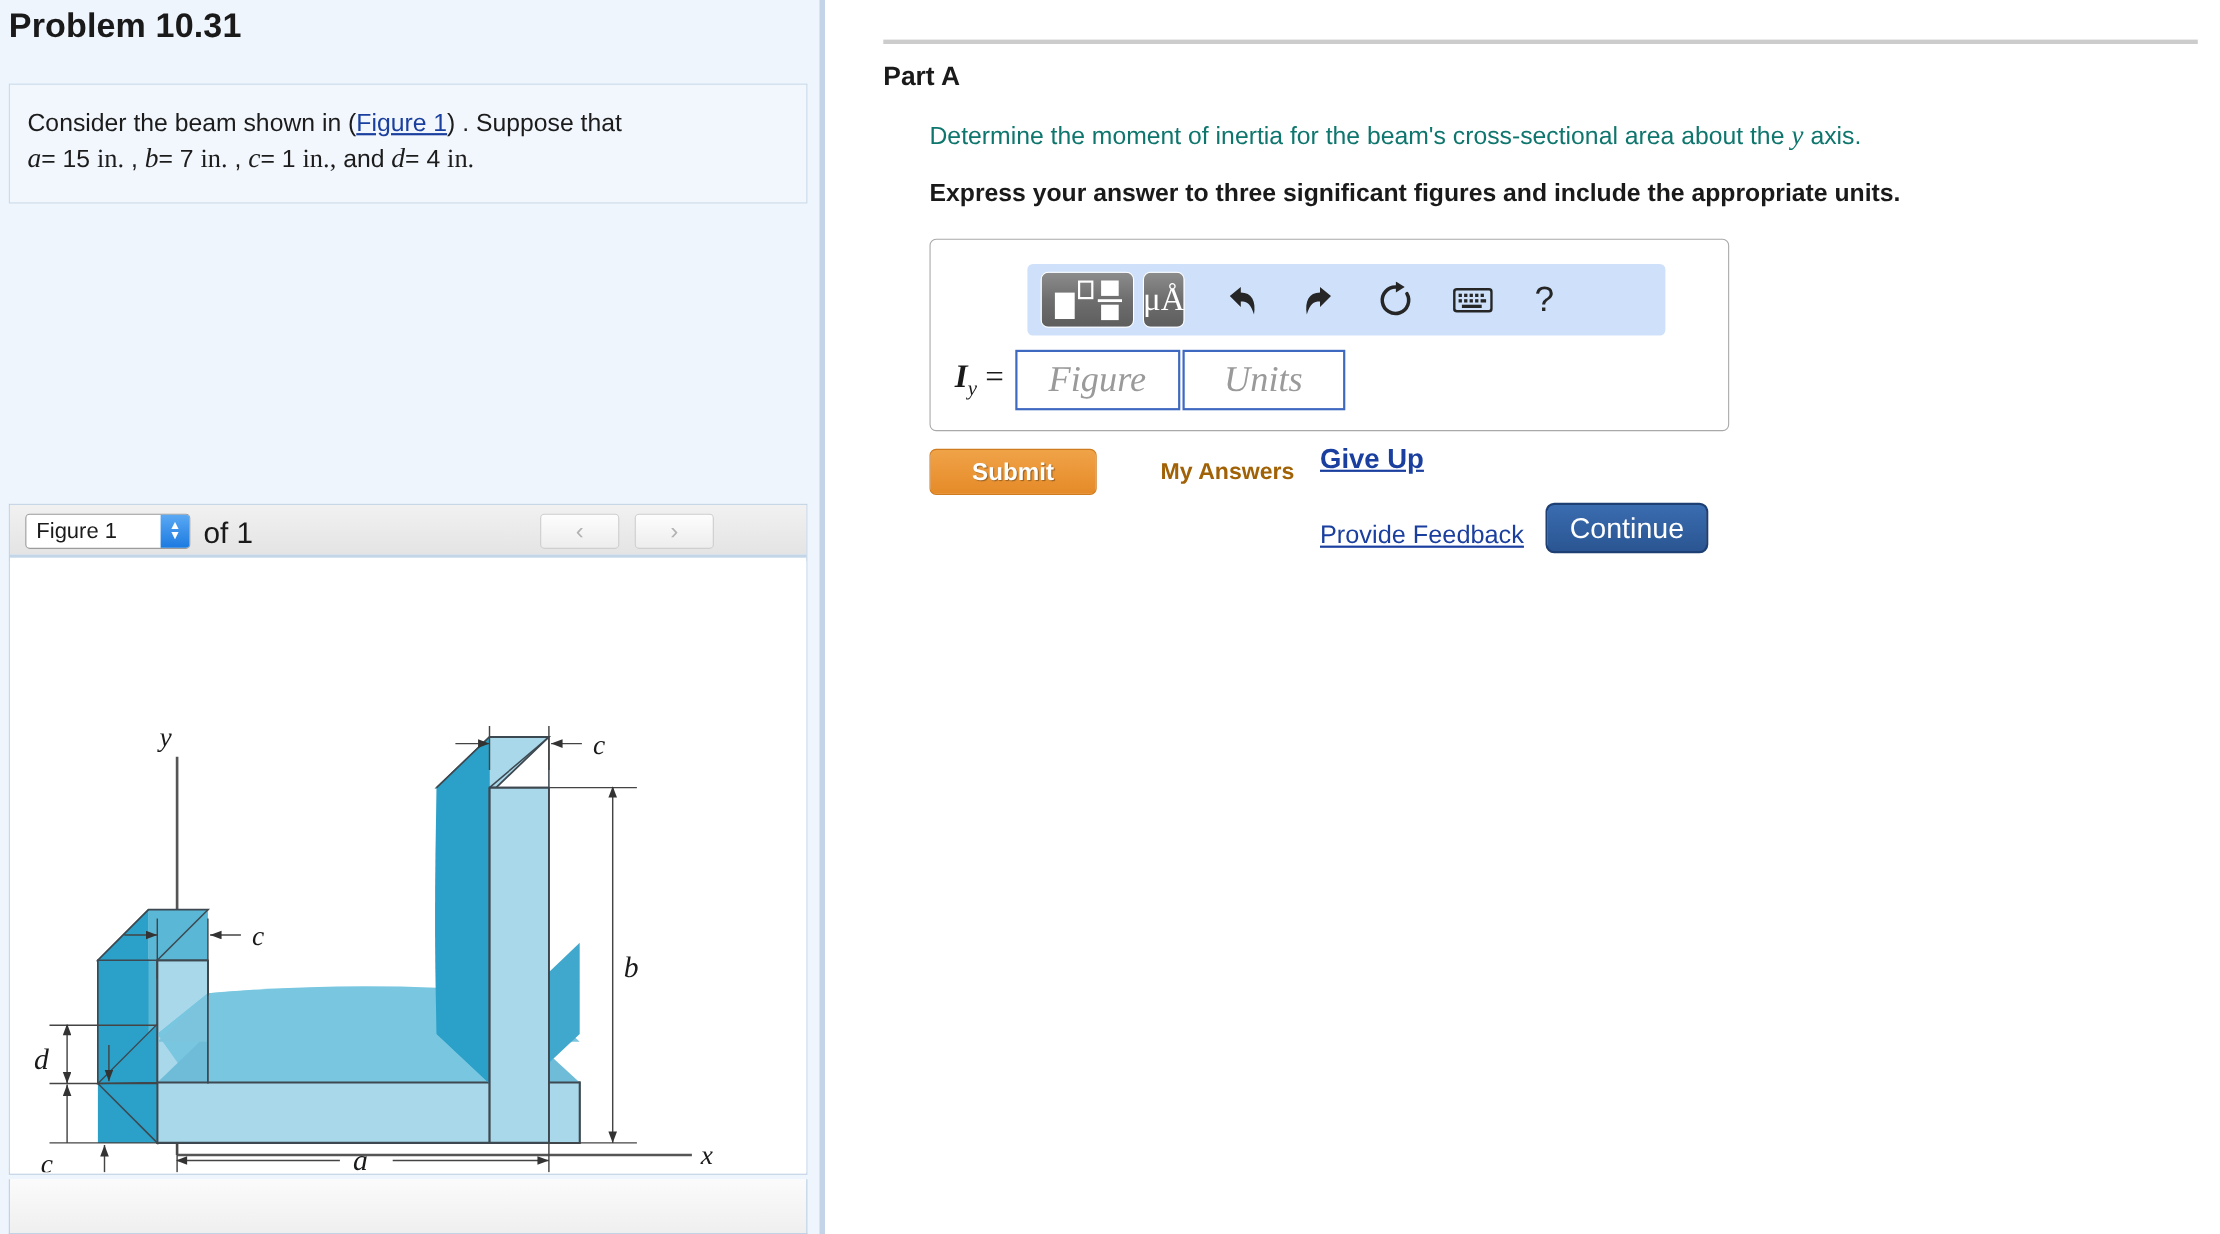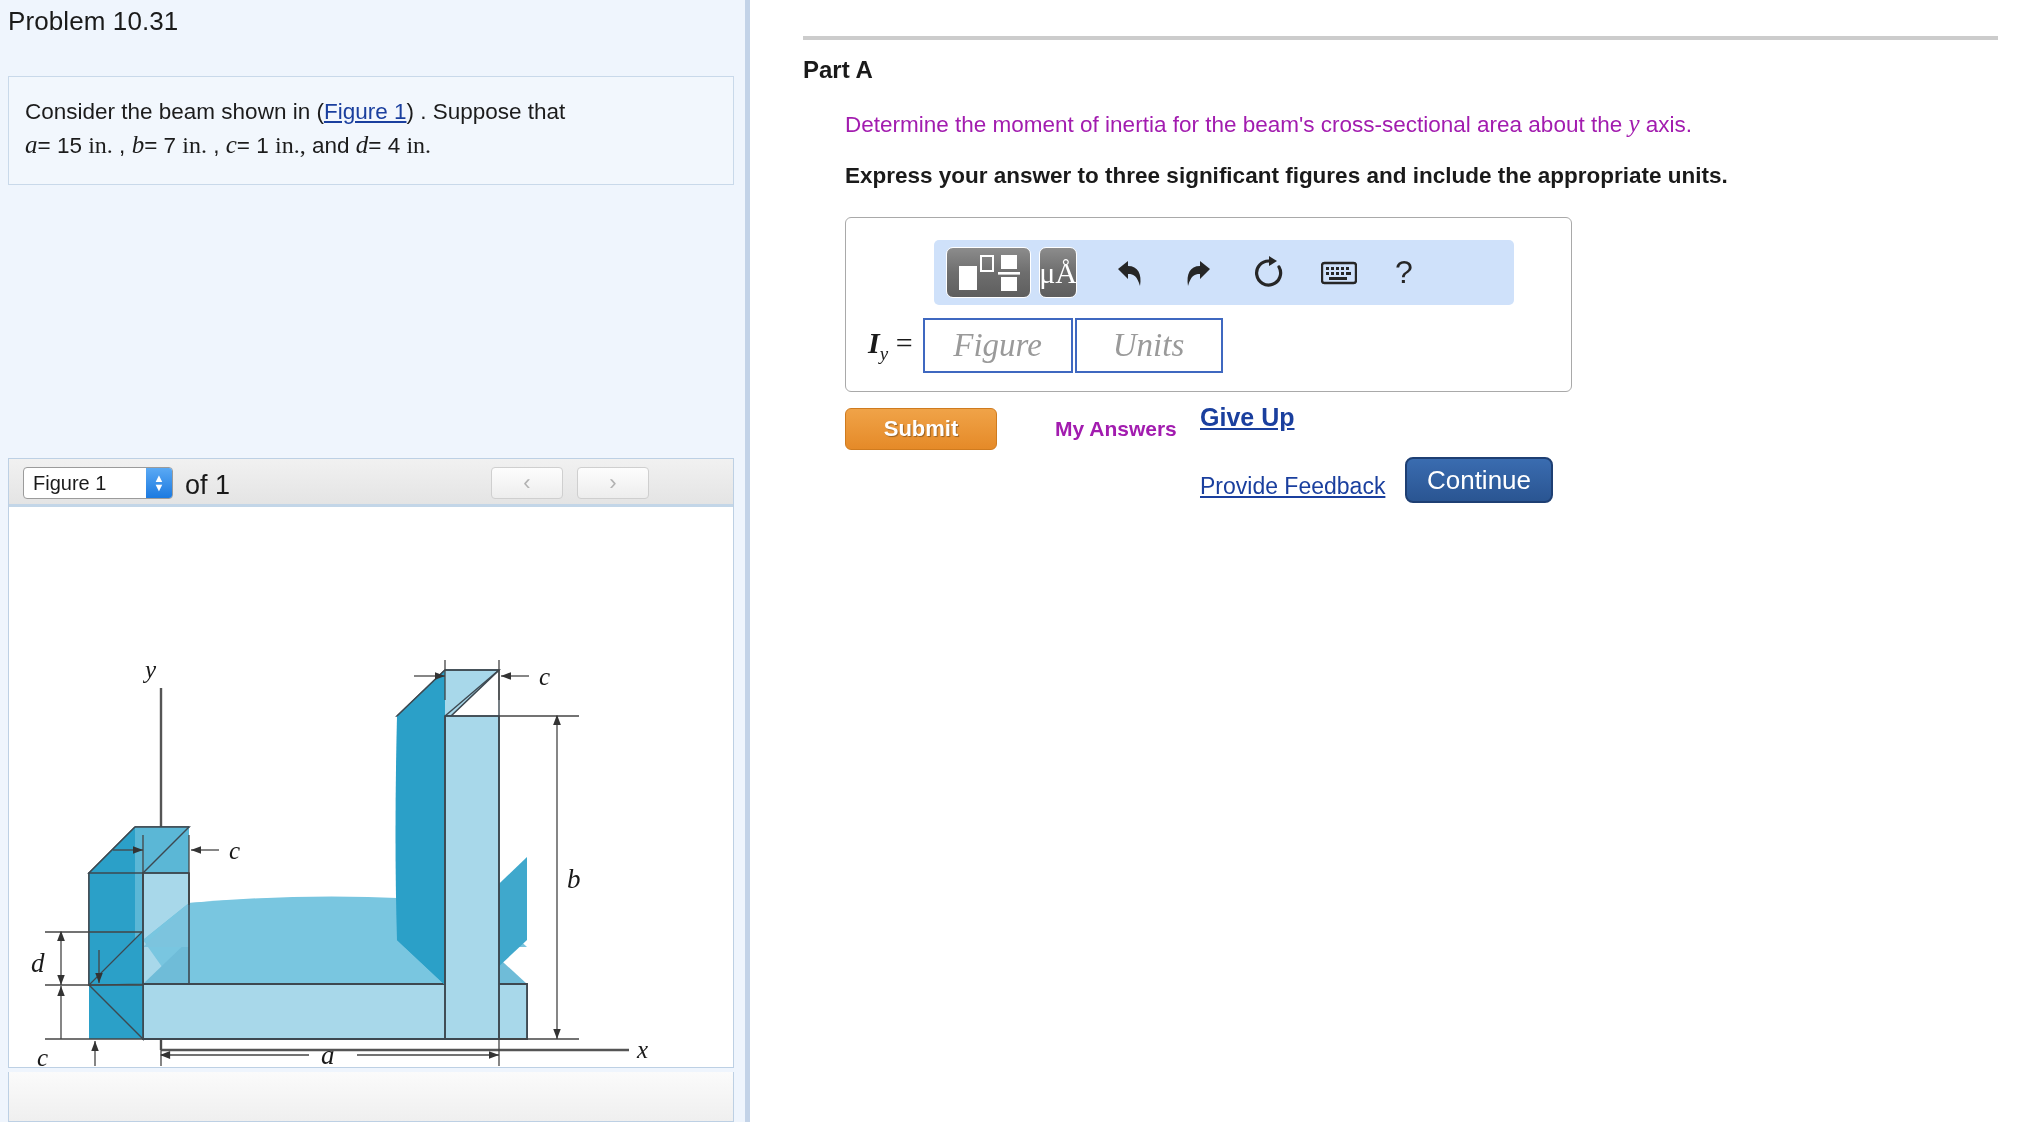--- a/index.html
+++ b/index.html
@@ -20,23 +20,24 @@
   #left-panel {
     position: absolute;
     left: 0; top: 0;
     width: 750px; height: 1122px;
     background: #eff5fd;
     border-right: 5px solid #c3d3e8;
   }
   #problem-title {
     position: absolute;
     left: 8px; top: 6px;
-    font-size: 26px;
+    font-size: 31px;
     color: #1a1a1a;
     letter-spacing: 0.1px;
+    font-weight: bold;
   }
   #problem-statement-box {
     position: absolute;
     left: 8px; top: 76px;
     width: 726px;
     padding: 18px 26px 22px 16px;
     background: #f2f7fd;
     border: 1px solid #c9d9ea;
   }
   .stmt-line {
@@ -162,21 +163,21 @@
     position: absolute;
     left: 48px; top: 56px;
     font-size: 24px;
     font-weight: bold;
     color: #1a1a1a;
   }
   #question-text {
     position: absolute;
     left: 90px; top: 110px;
     font-size: 22.5px;
-    color: #a21caf;
+    color: #0f766e;
     white-space: nowrap;
   }
   #express-text {
     position: absolute;
     left: 90px; top: 163px;
     font-size: 22.5px;
     font-weight: bold;
     color: #1a1a1a;
     white-space: nowrap;
   }
@@ -277,21 +278,21 @@
     display: flex;
     align-items: center;
     justify-content: center;
     text-shadow: 1px 1px 1px rgba(0,0,0,0.35);
   }
   #my-answers {
     position: absolute;
     left: 300px; top: 417px;
     font-size: 21px;
     font-weight: bold;
-    color: #a21caf;
+    color: #a16207;
   }
   #give-up {
     position: absolute;
     left: 445px; top: 403px;
     font-size: 25px;
     font-weight: bold;
     color: #1a3f9e;
     text-decoration: underline;
   }
 

